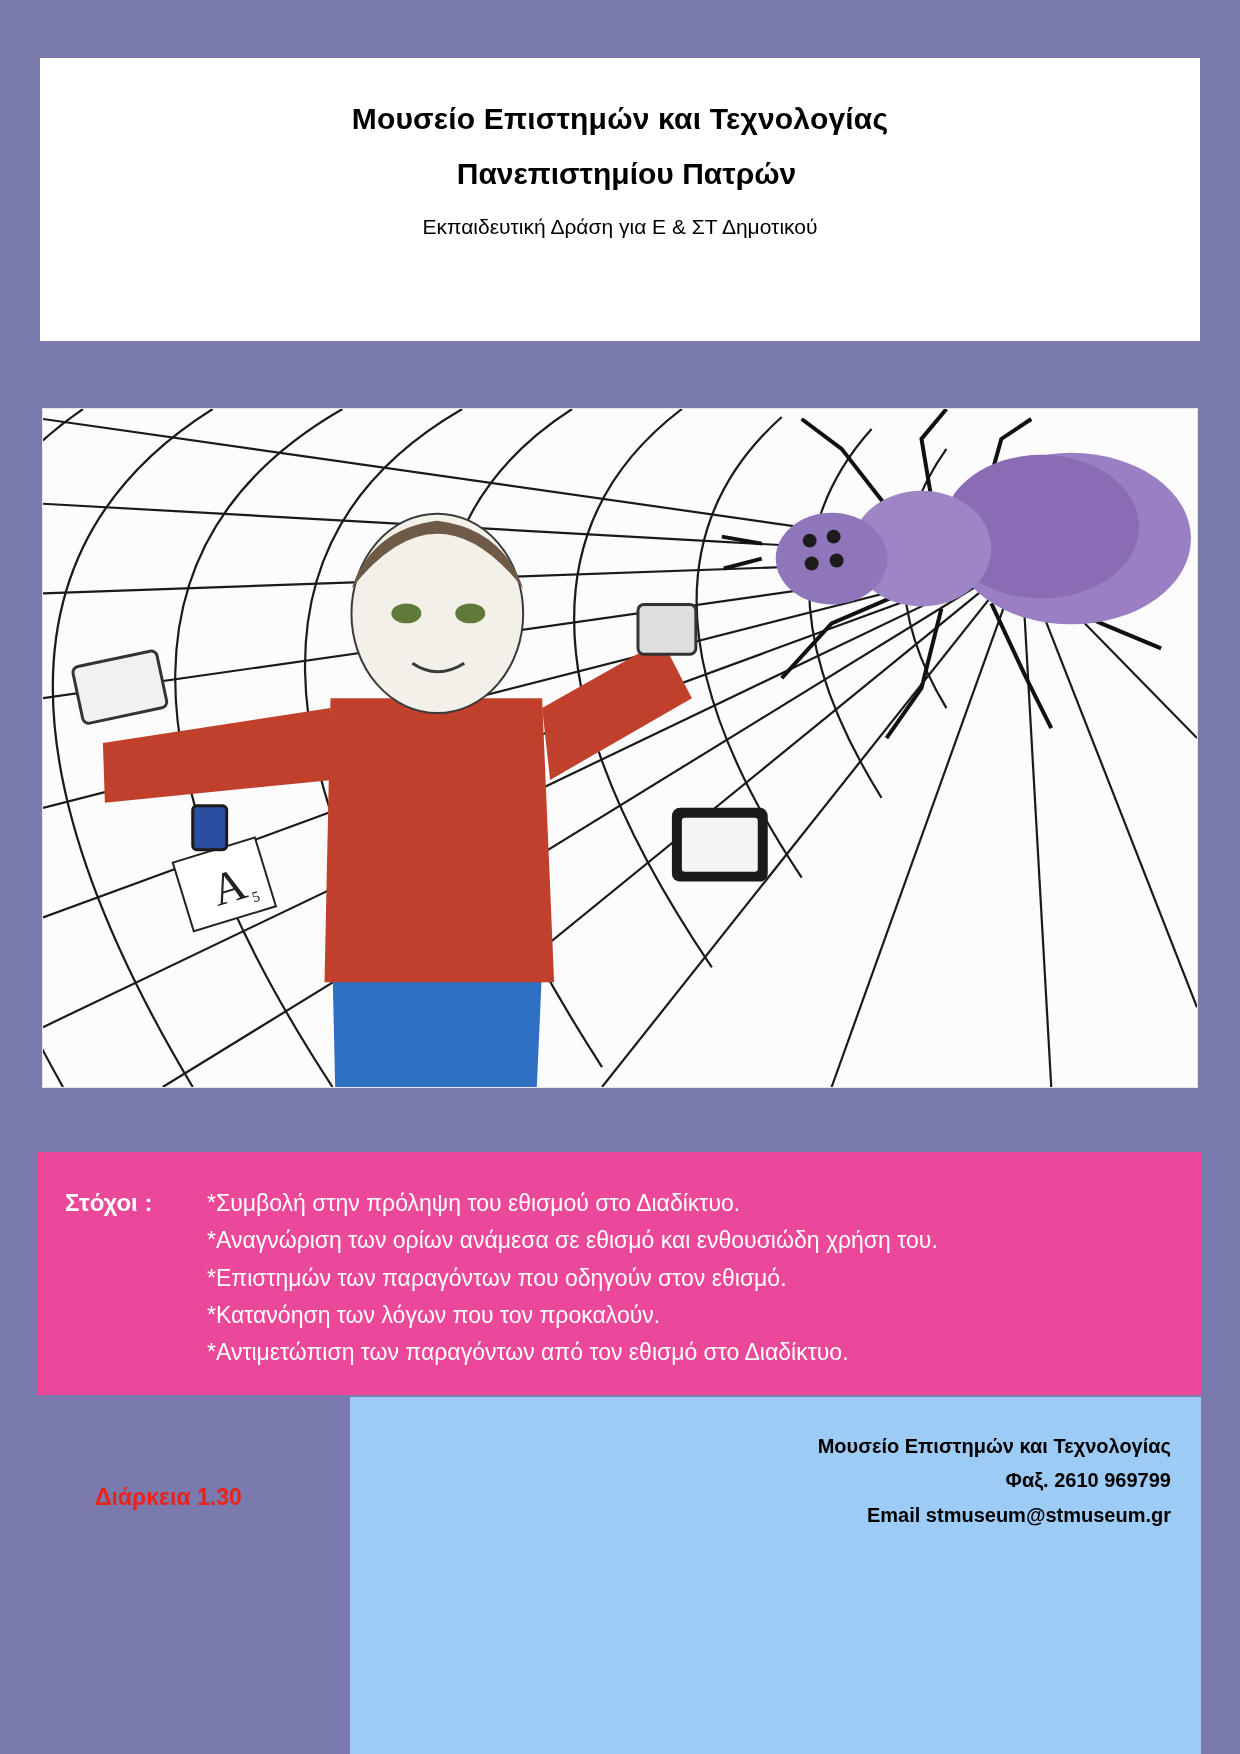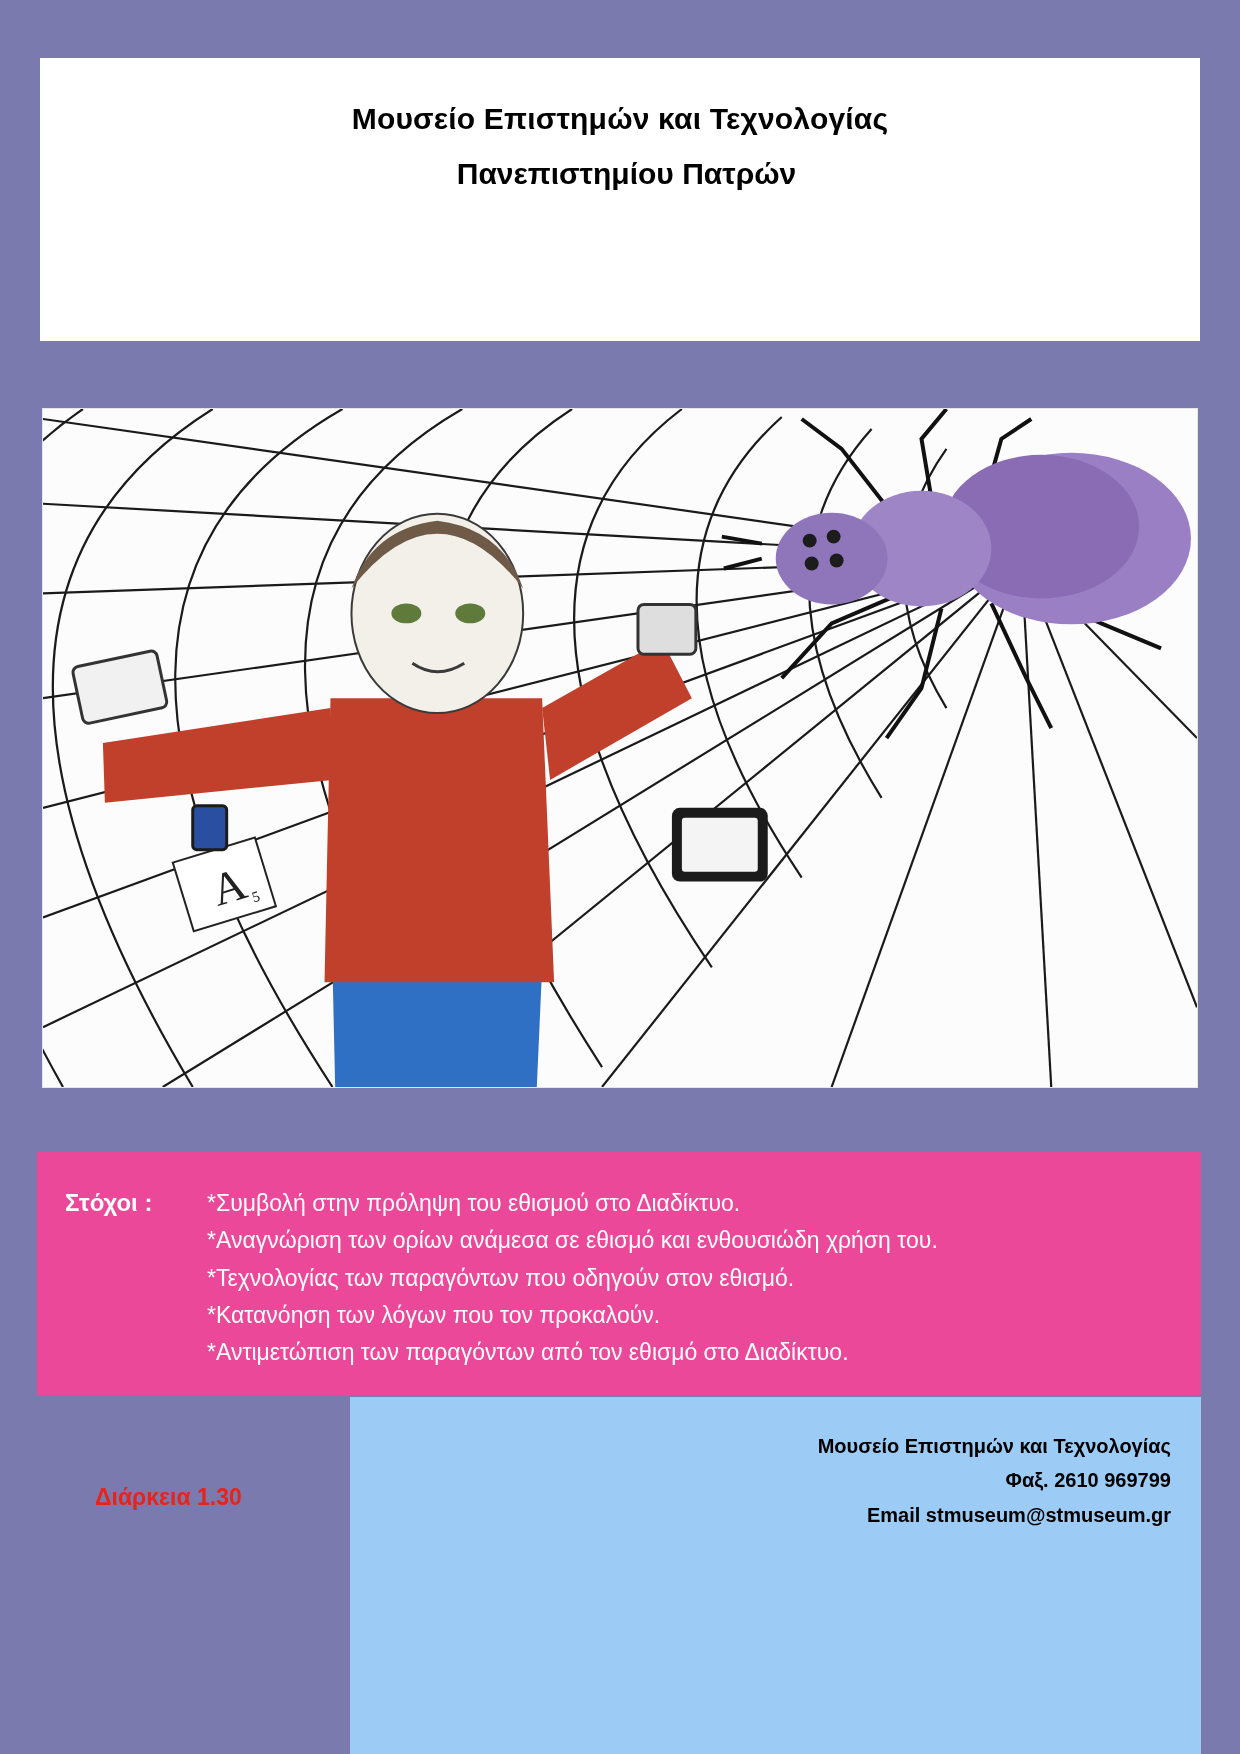--- a/index.html
+++ b/index.html
@@ -164,20 +164,21 @@
 </style>
 </head>
 <body>
 
 <div class="poster">
   <div class="frame"></div>
 
   <div class="header-block">
     <div class="org-line1">Μουσείο Επιστημών και Τεχνολογίας</div>
     <div class="org-line2">Πανεπιστημίου Πατρών</div>
+    <div class="subtitle">Εκπαιδευτική Δράση για Ε &amp; ΣΤ Δημοτικού</div>
   </div>
 
   <div class="image-block">
     <svg class="web-svg" viewBox="0 0 1156 680" preserveAspectRatio="none">
       <rect x="0" y="0" width="1156" height="680" fill="#fcfcfc"></rect>
 
       <g stroke="#1a1a1a" stroke-width="2.2" fill="none">
         <path d="M980 150 L0 10"></path>
         <path d="M980 150 L0 95"></path>
         <path d="M980 150 L0 185"></path>
@@ -276,21 +277,21 @@
         </g>
       </g>
     </svg>
   </div>
 
   <div class="objectives">
     <div class="obj-label">Στόχοι :</div>
     <div class="obj-list">
       <div class="obj-item">*Συμβολή στην πρόληψη του εθισμού στο Διαδίκτυο.</div>
       <div class="obj-item">*Αναγνώριση των ορίων ανάμεσα σε εθισμό και ενθουσιώδη χρήση του.</div>
-      <div class="obj-item">*Τεχνολογίας των παραγόντων που οδηγούν στον εθισμό.</div>
+      <div class="obj-item">*Επιστημών των παραγόντων που οδηγούν στον εθισμό.</div>
       <div class="obj-item">*Κατανόηση των λόγων που τον προκαλούν.</div>
       <div class="obj-item">*Αντιμετώπιση των παραγόντων από τον εθισμό στο Διαδίκτυο.</div>
     </div>
   </div>
 
   <div class="contact">
     <div class="contact-lines">
       <div class="contact-line">Μουσείο Επιστημών και Τεχνολογίας</div>
       <div class="contact-line">Φαξ. 2610 969799</div>
       <div class="contact-line">Email stmuseum@stmuseum.gr</div>

